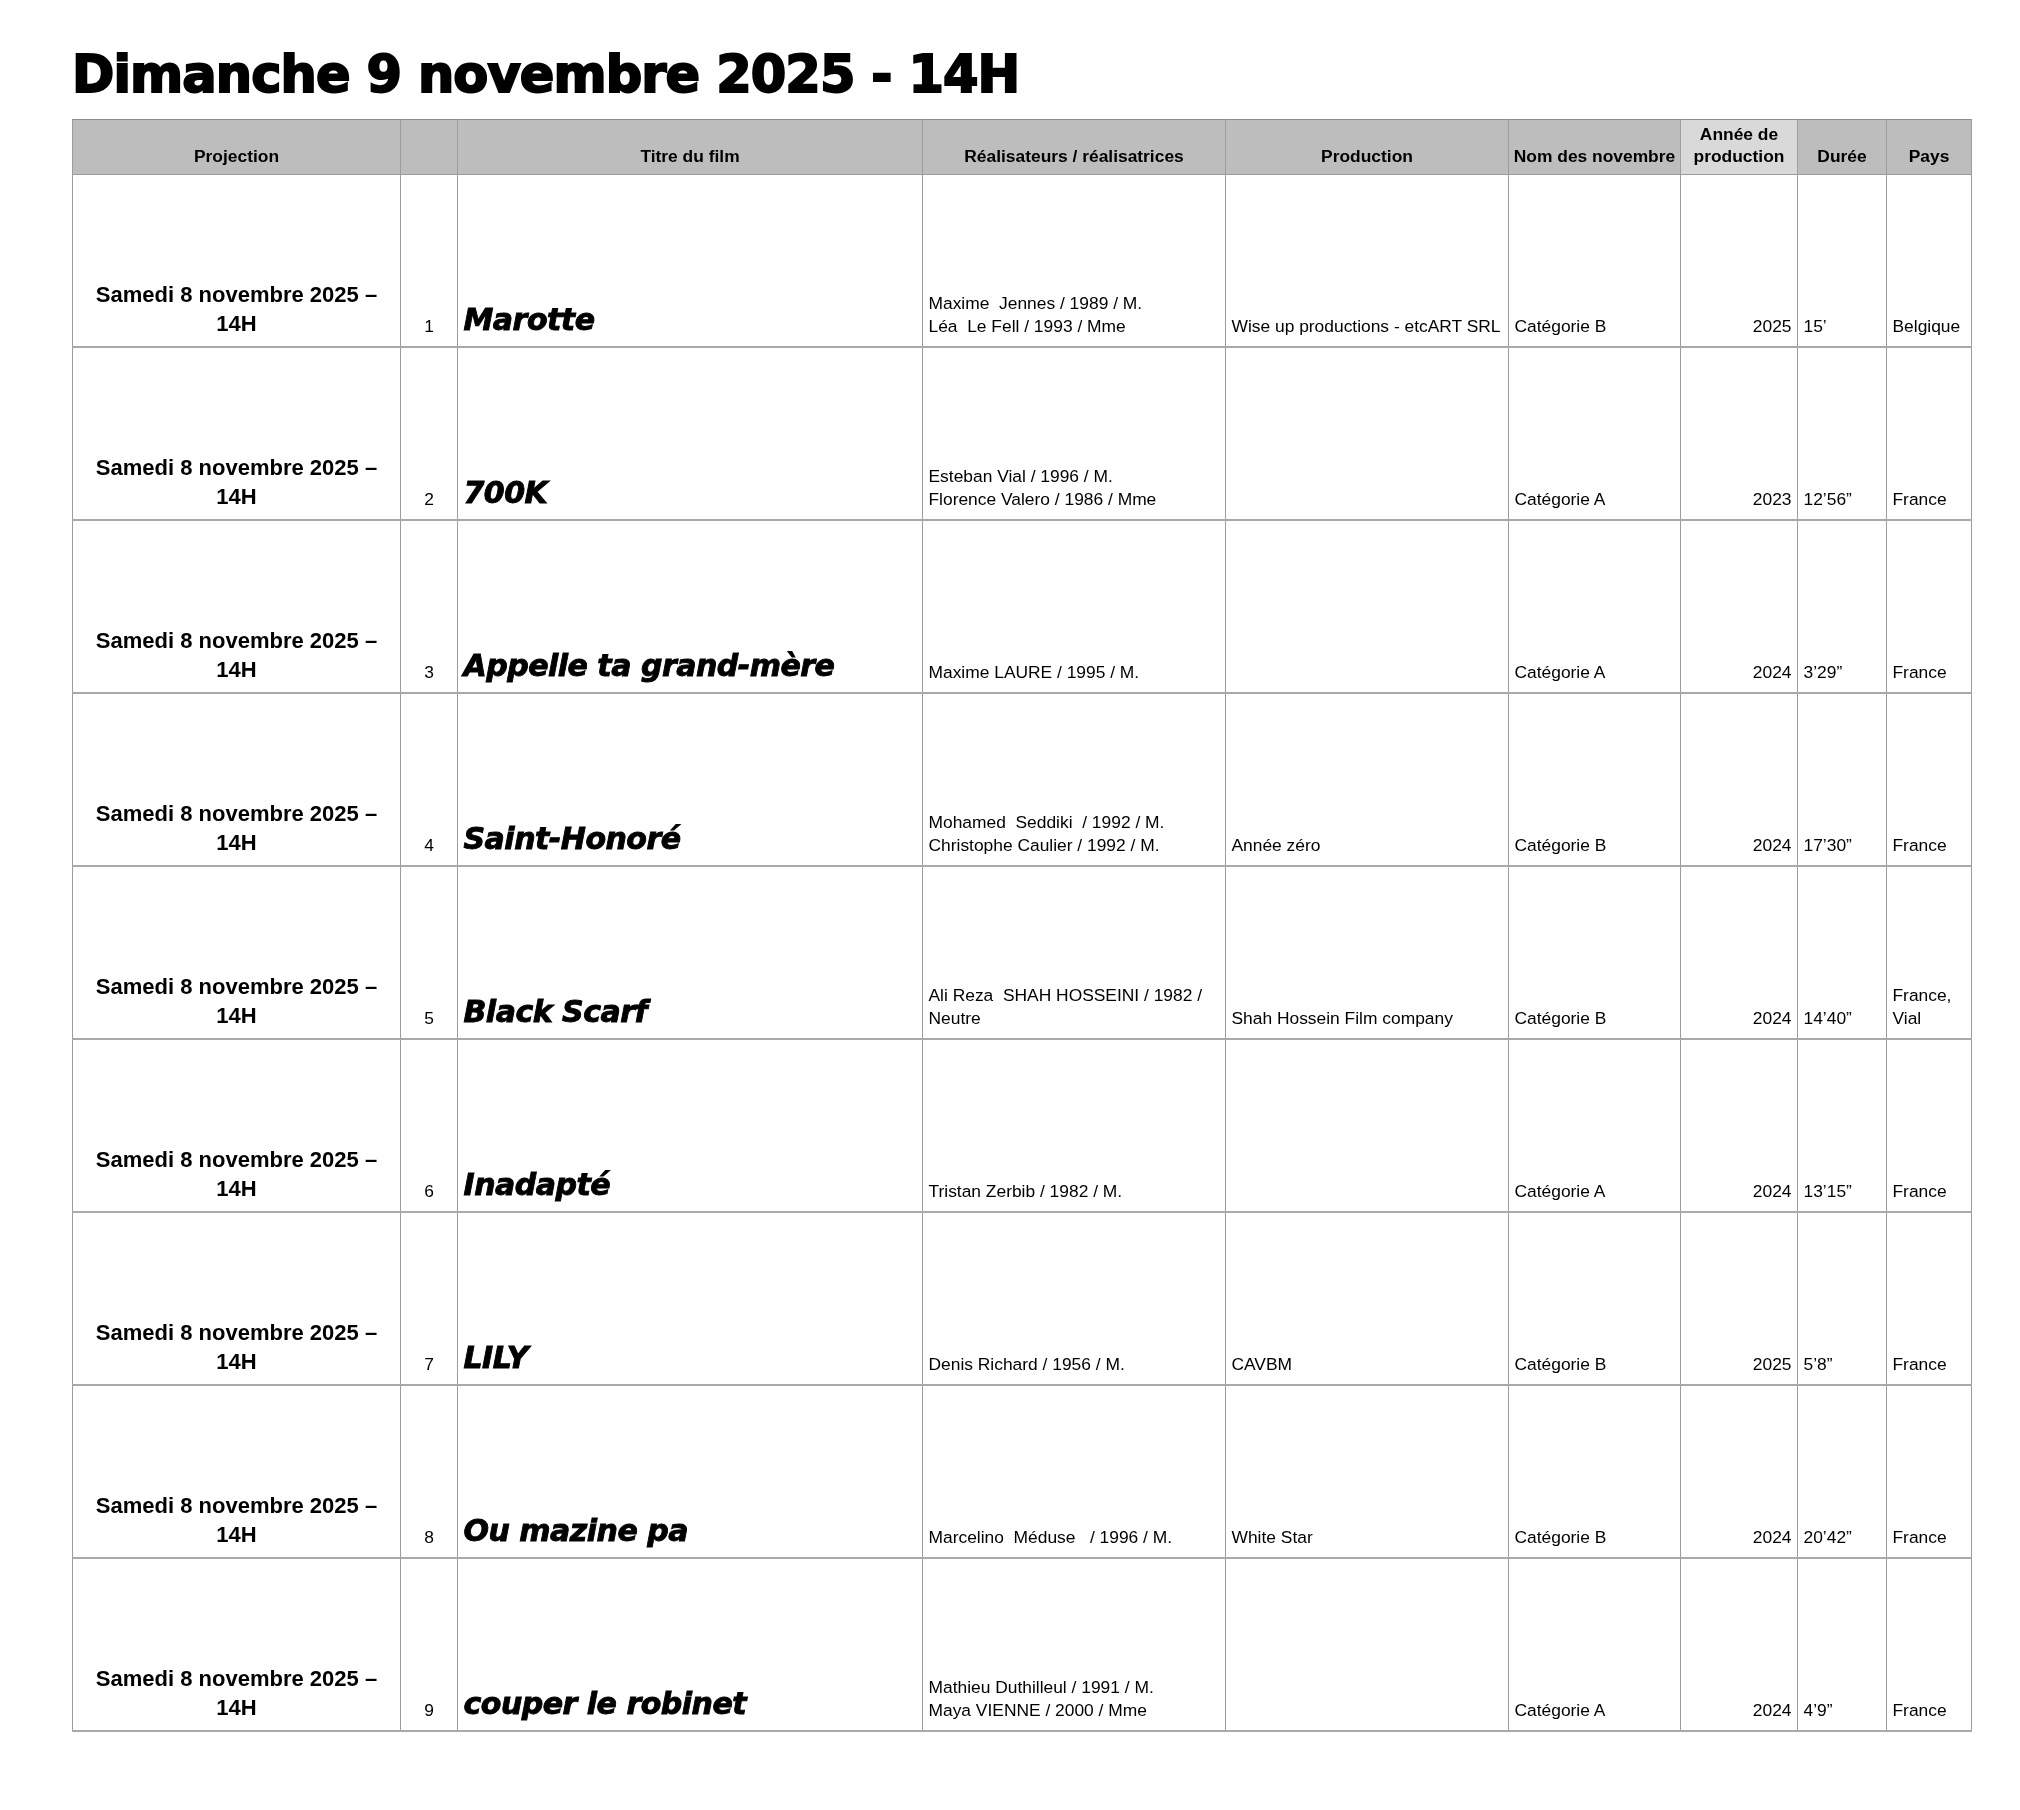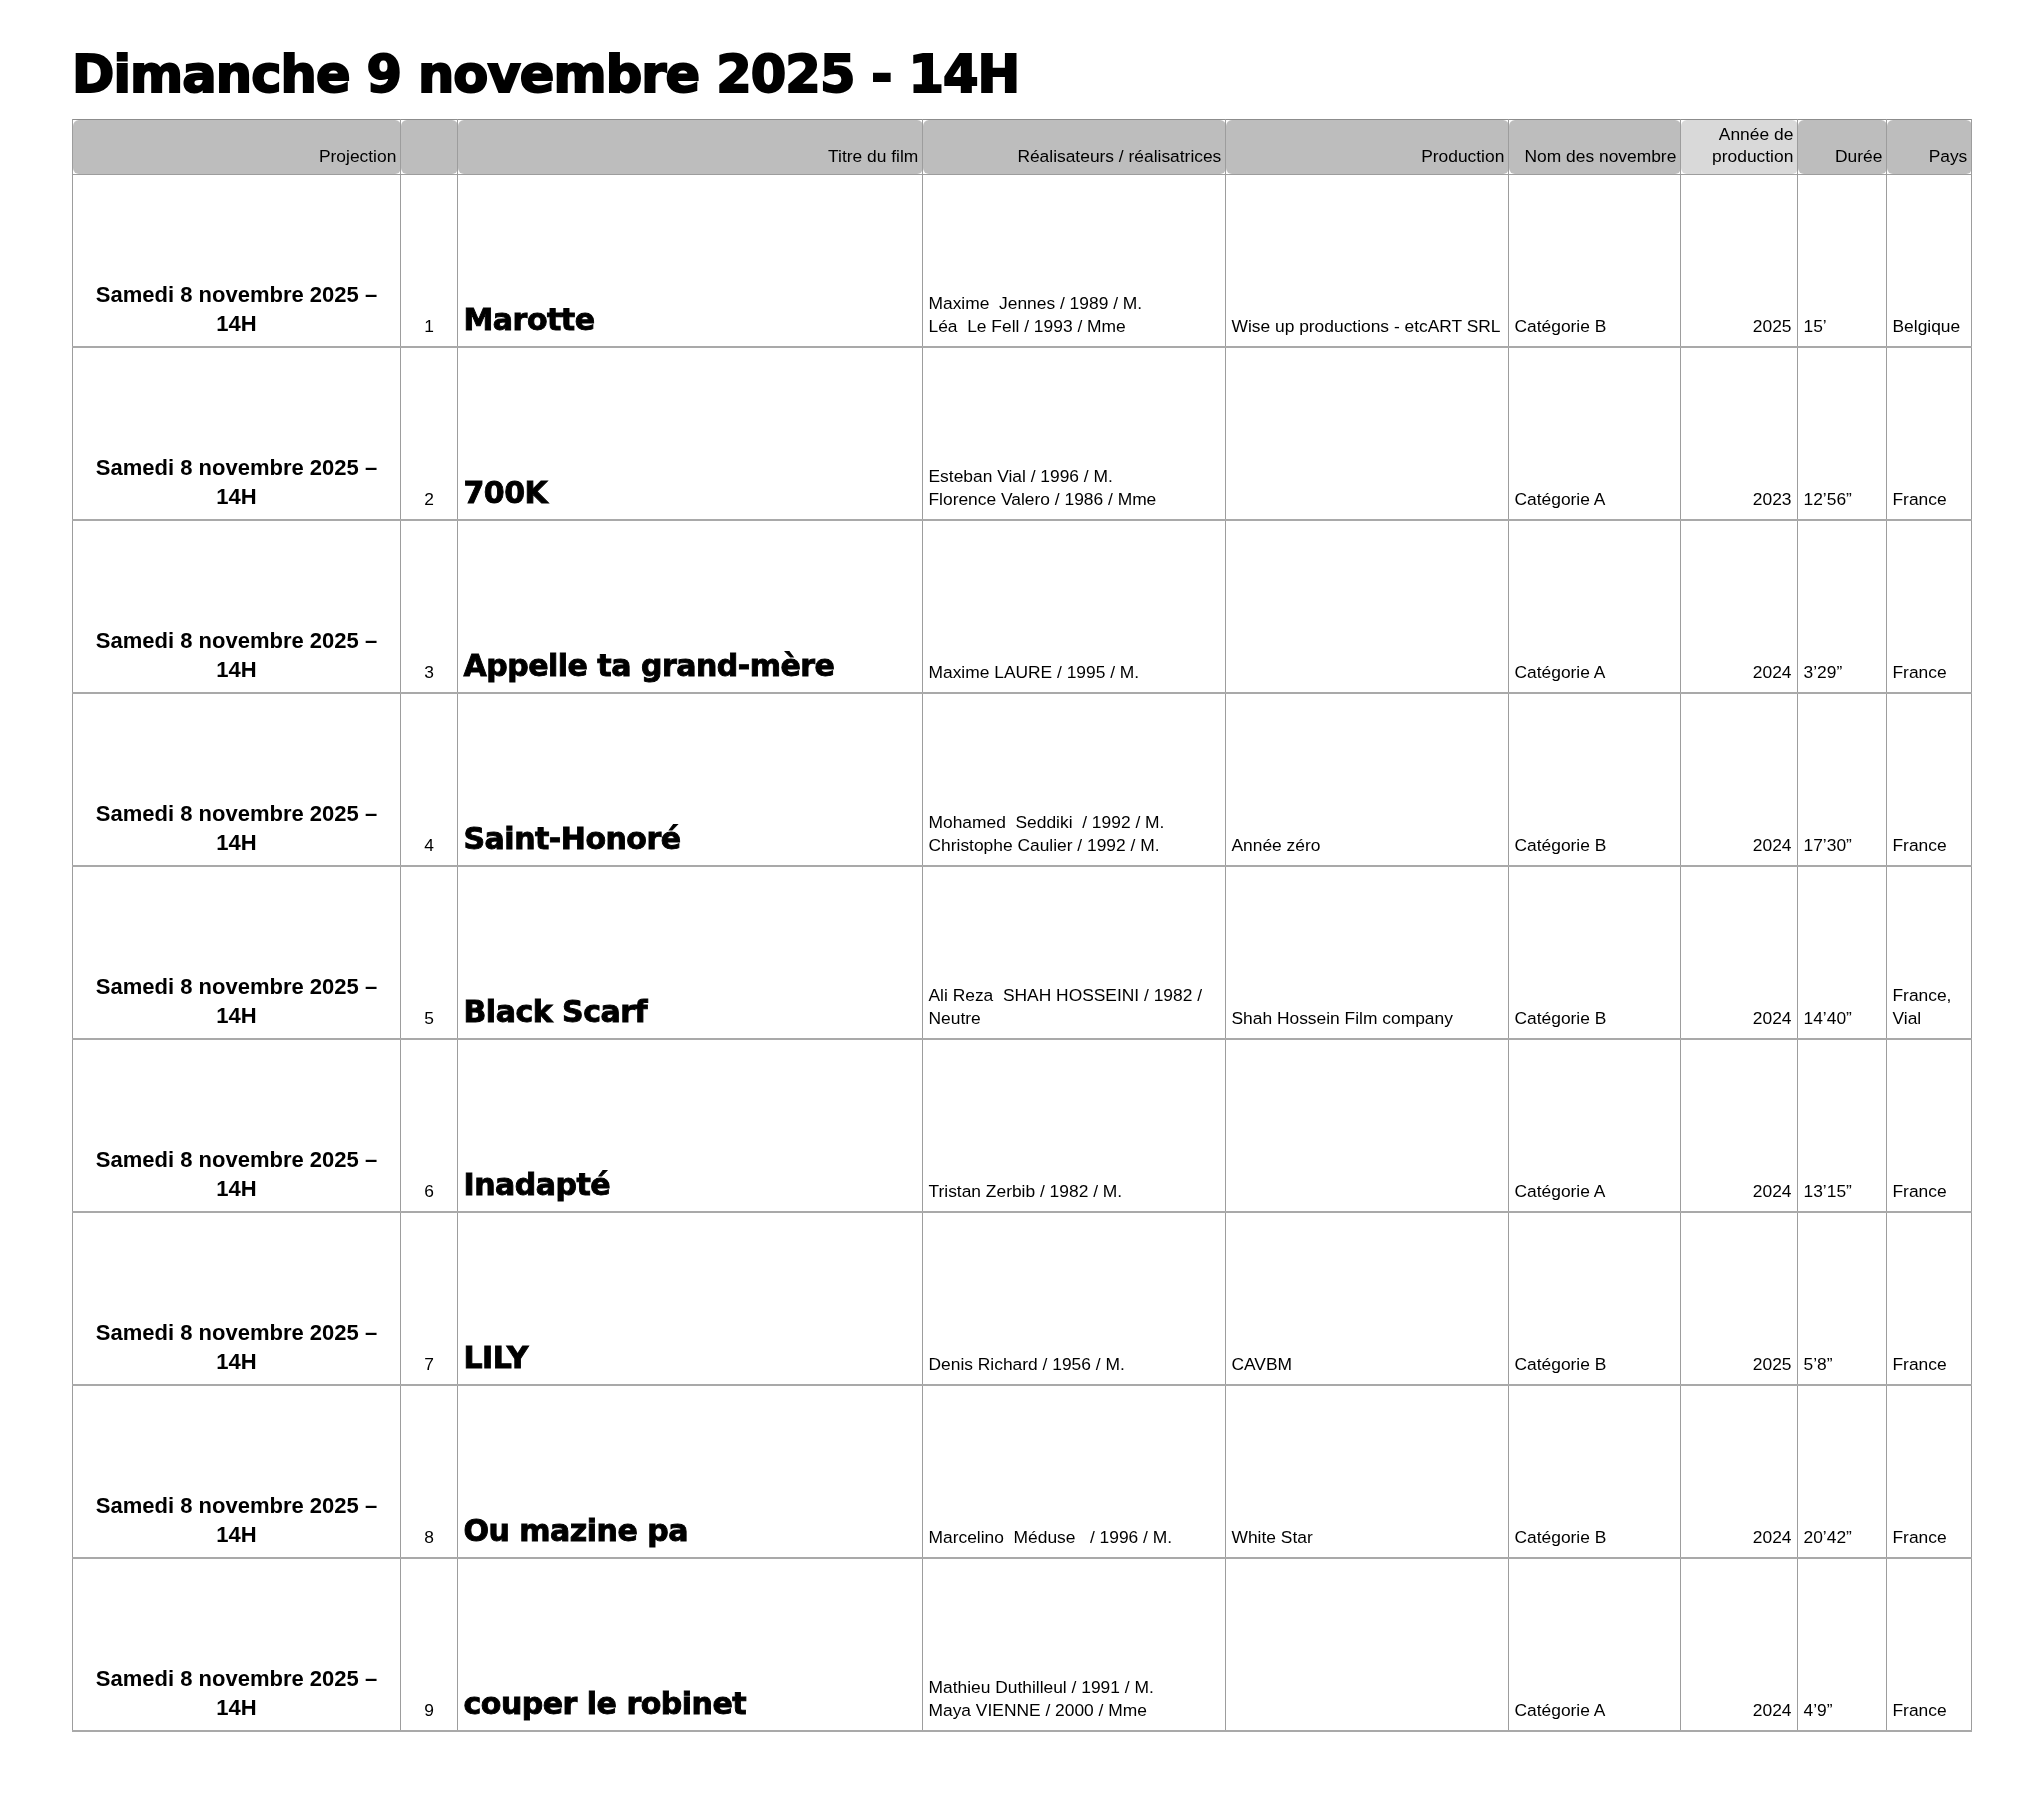--- a/index.html
+++ b/index.html
@@ -35,27 +35,26 @@
   }
   th, td {
     border-left: 0.9px solid #9d9d9d;
     border-right: 0.9px solid #9d9d9d;
     vertical-align: bottom;
     box-sizing: border-box;
   }
   thead th {
     background: #bdbdbd;
     font-size: 17.4px;
-    font-weight: normal;
-    text-align: right;
+    font-weight: bold;
+    text-align: center;
     height: 51px;
     padding: 3.7px 3.7px 6.4px 3.7px;
     border-bottom: 0.9px solid #9d9d9d;
     line-height: 1.25;
-    border-radius: 6px;
   }
   thead th.annee {
     background: #d9d9d9;
   }
   tbody td {
     height: 173px;
     font-size: 17.4px;
     line-height: 1.32;
     padding: 0 5.5px 8.3px 5.5px;
     border-bottom: 2.8px solid #a9a9a9;
@@ -66,20 +65,21 @@
     font-size: 22px;
     text-align: center;
   }
   td.c-num {
     text-align: center;
   }
   td.c-title {
     font-family: "DejaVu Sans", sans-serif;
     font-size: 30px;
     font-weight: bold;
+    font-style: italic;
     -webkit-text-stroke: 0.9px #000;
     white-space: nowrap;
     padding-bottom: 6.4px;
     letter-spacing: -0.5px;
   }
   td.c-directors, td.c-production, td.c-section, td.c-duration, td.c-country {
     white-space: pre-wrap;
     text-align: left;
   }
   td.c-year {

